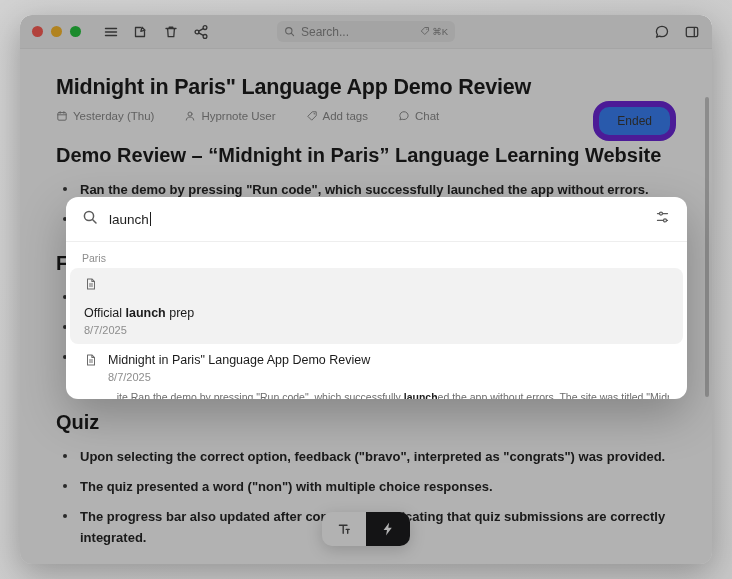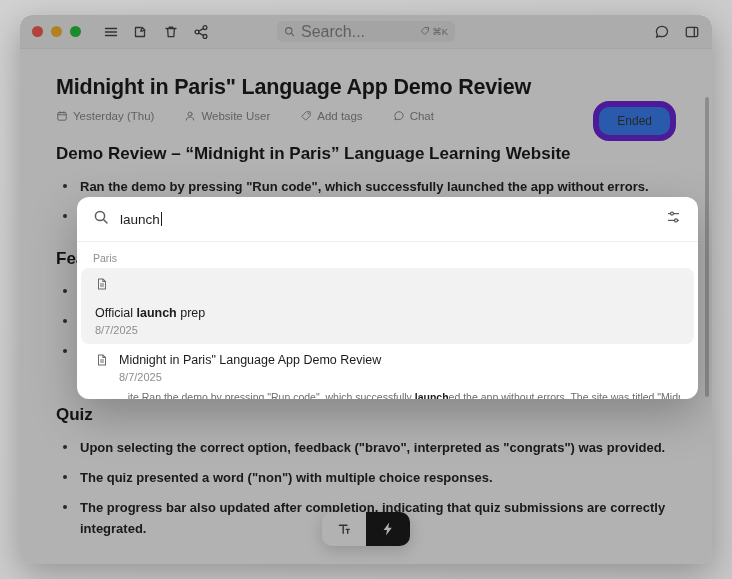--- a/index.html
+++ b/index.html
@@ -48,21 +48,21 @@
     left: 50%; transform: translateX(-50%);
     top: 6px;
     width: 178px; height: 21px;
     background: #ebebeb;
     border-radius: 6px;
     display: flex; align-items: center;
     padding: 0 7px;
     gap: 6px;
   }
   .searchbar .sb-text {
-    font-size: 16px; color: #8a8a8a; flex: 1;
+    font-size: 12px; color: #8a8a8a; flex: 1;
   }
   .searchbar .kbd {
     font-size: 9.5px; color: #8a8a8a;
     display: flex; align-items: center; gap: 2px;
   }
   .tb-right {
     position: absolute; right: 12px; top: 0; height: 34px;
     display: flex; align-items: center; gap: 14px;
   }
 
@@ -93,21 +93,21 @@
     right: 36px; top: 52px;
     border: 6px solid #6d28d9;
     border-radius: 16px;
     padding: 7px 18px;
     font-size: 12px;
     color: #3a3a3a;
     background: #3b82f6;
   }
 
   h2.sec {
-    font-size: 17px;
+    font-size: 20px;
     font-weight: bold;
     color: #1d1d1d;
     margin: 0 0 12px 0;
   }
   h2.sec2 { margin-top: 22px; }
   ul.bullets {
     margin: 0 0 0 0;
     padding-left: 20px;
     list-style: none;
   }
@@ -154,21 +154,21 @@
   }
   .ft-btn.dark { background: #1d1d1f; }
 
   
   .dim {
     position: absolute; inset: 0;
     background: rgba(0,0,0,.30);
   }
   .spotlight {
     position: absolute;
-    left: 57px; top: 182px;
+    left: 46px; top: 182px;
     width: 621px; height: 202px;
     background: #fff;
     border-radius: 12px;
     box-shadow: 0 16px 46px rgba(0,0,0,.26);
     overflow: hidden;
   }
   .sp-input-row {
     height: 45px;
     display: flex; align-items: center;
     padding: 0 16px;
@@ -311,21 +311,21 @@
           </span>
           <span>Yesterday (Thu)</span>
         </span>
         <span class="m-item">
           <span>
             <svg viewBox="0 0 16 16" fill="none" stroke="#8c8c8c" stroke-width="1.3" stroke-linecap="round">
               <circle cx="8" cy="5.4" r="2.7"></circle>
                 <path d="M3 13.4c0-2.5 2.2-4 5-4s5 1.5 5 4"></path>
             </svg>
           </span>
-          <span>Website User</span>
+          <span>Hyprnote User</span>
         </span>
         <span class="m-item">
           <span>
             <svg viewBox="0 0 16 16" fill="none" stroke="#8c8c8c" stroke-width="1.3" stroke-linejoin="round">
               <path d="M8.4 2.4H13.6V7.6L7.6 13.6 2.4 8.4z"></path>
                 <circle cx="11" cy="5" r=".9" fill="#8c8c8c" stroke="none"></circle>
             </svg>
           </span>
           <span>Add tags</span>
         </span>

